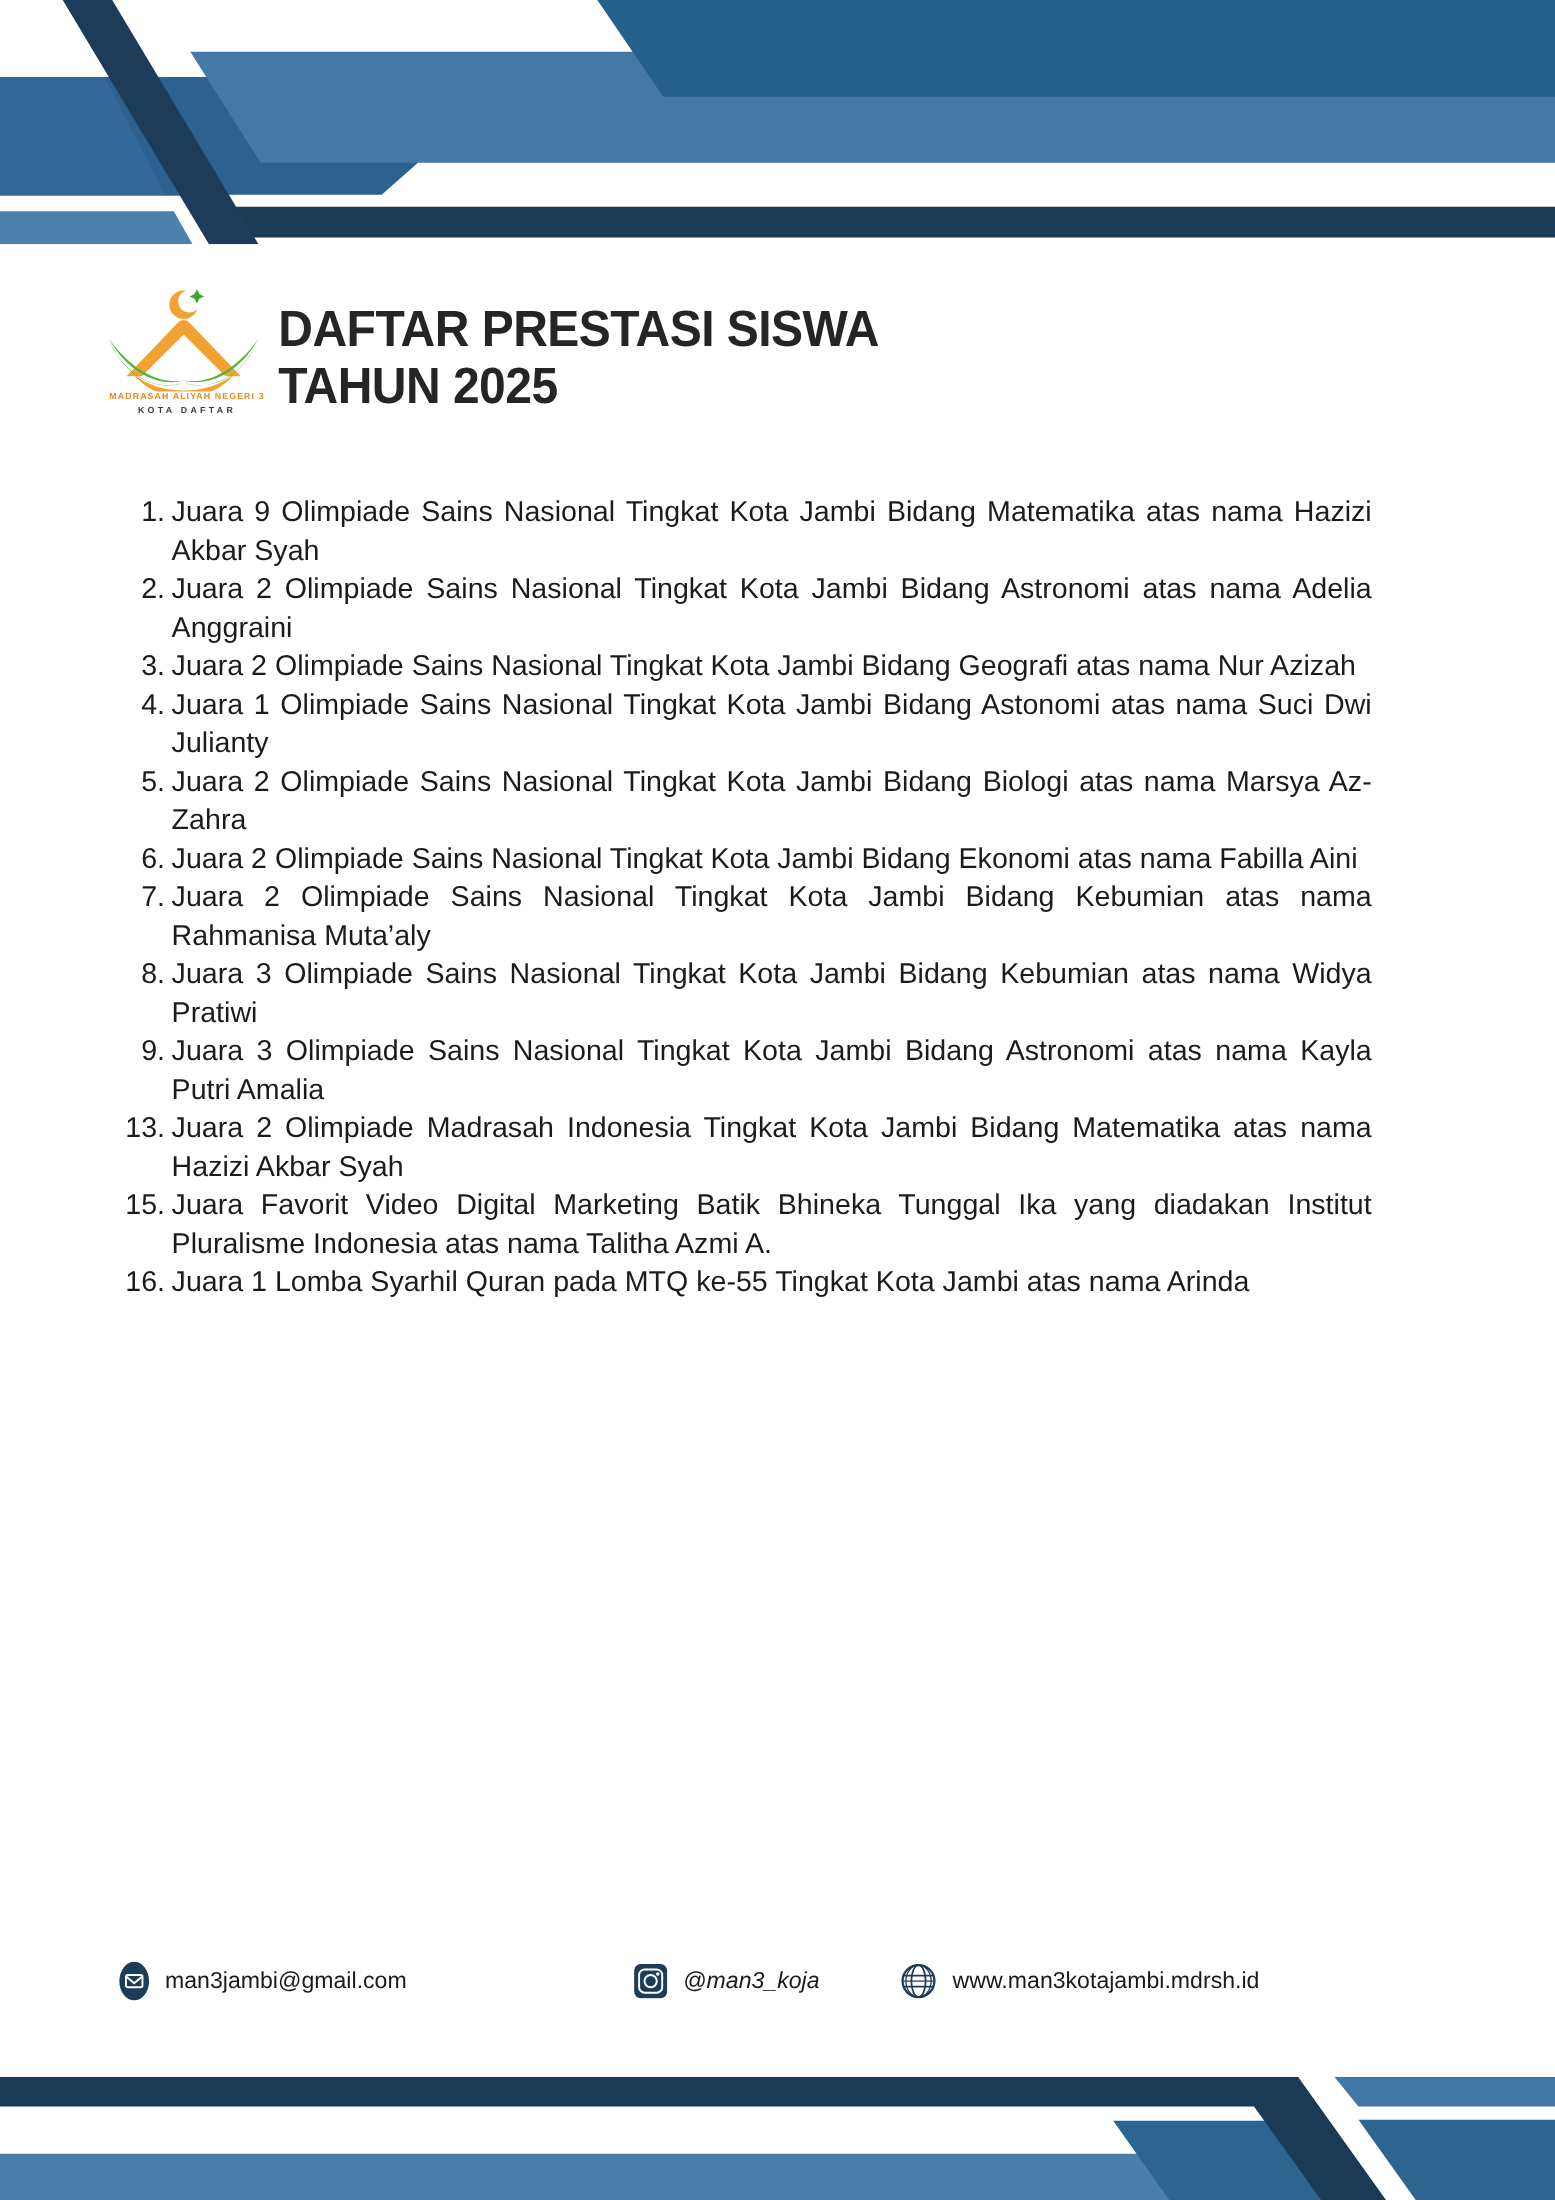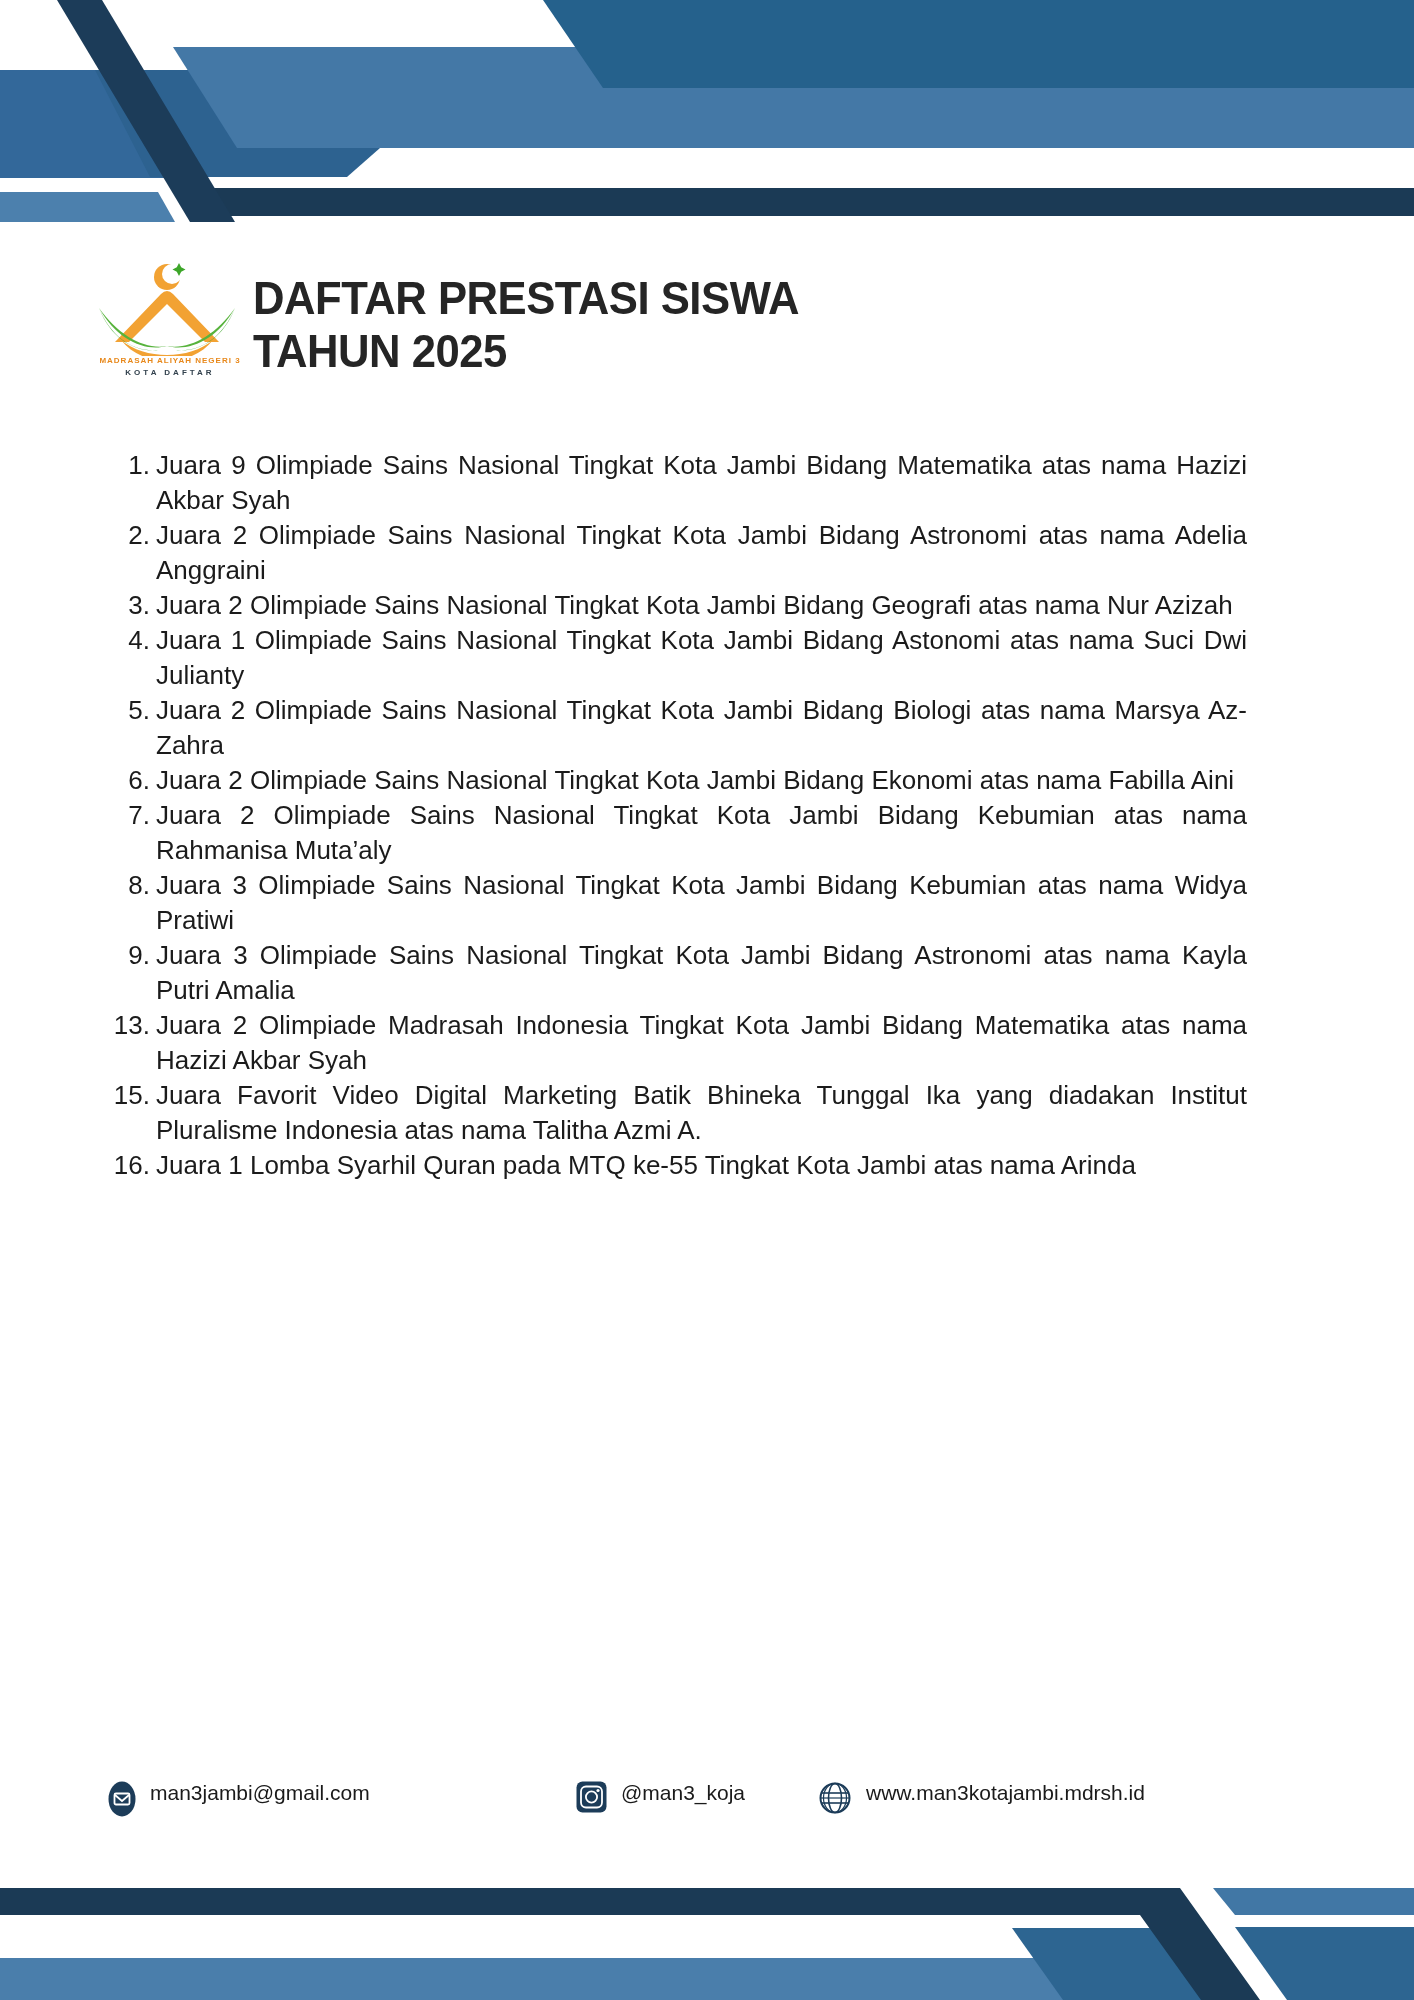--- a/index.html
+++ b/index.html
@@ -37,24 +37,24 @@
   
   .list{
     position:absolute;left:100px;top:448px;width:1147px;
     font-size:26px;line-height:35px;color:#1b1b1b;
   }
   .item{display:flex;}
   .item .num{flex:0 0 50px;text-align:right;padding-right:6px;}
   .item .txt{flex:1;text-align:justify;}
 
   
-  .contact{position:absolute;height:40px;display:flex;align-items:flex-start;gap:14px;}
+  .contact{position:absolute;height:40px;display:flex;align-items:center;gap:14px;}
   .contact .ctext{font-size:21px;color:#1a1a1a;white-space:nowrap;}
   #contact-email{left:108px;top:1781px;}
-  #contact-instagram{left:576px;top:1781px;}
+  #contact-instagram{left:576px;top:1781px;font-style:italic;}
   #contact-web{left:818px;top:1781px;}
   .cicon{display:block;}
 </style>
 </head>
 <body>
 
 <svg class="decor top" width="1414" height="222" viewBox="0 0 1414 222">
   <polygon points="0,70 140,70 205,178 0,178" fill="#33689A"></polygon>
   <polygon points="95,70 380,70 380,148 347,177 150,177" fill="#2D6290"></polygon>
   <polygon points="173,47 1414,47 1414,148 237,148" fill="#4478A6"></polygon>

